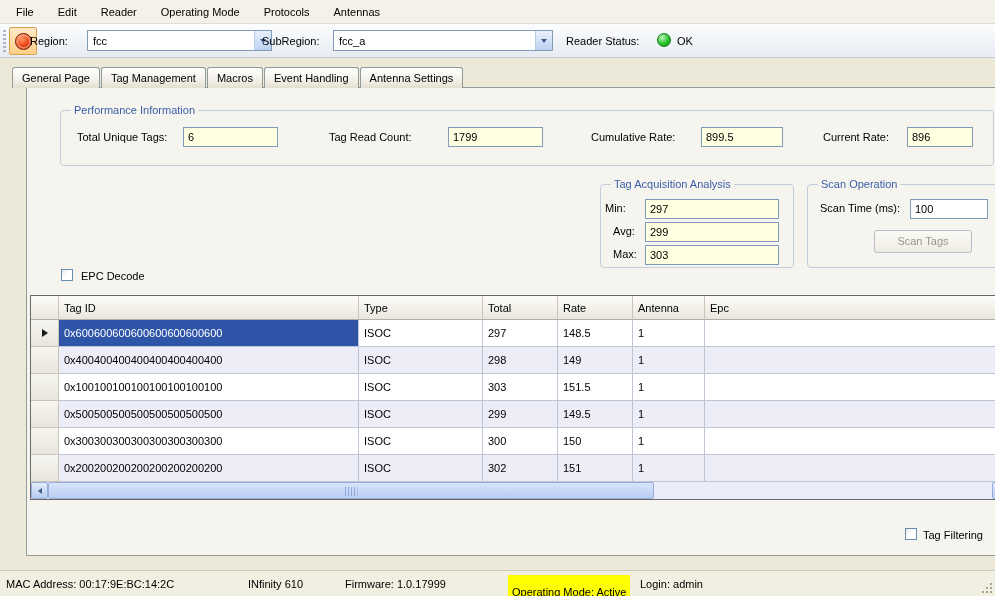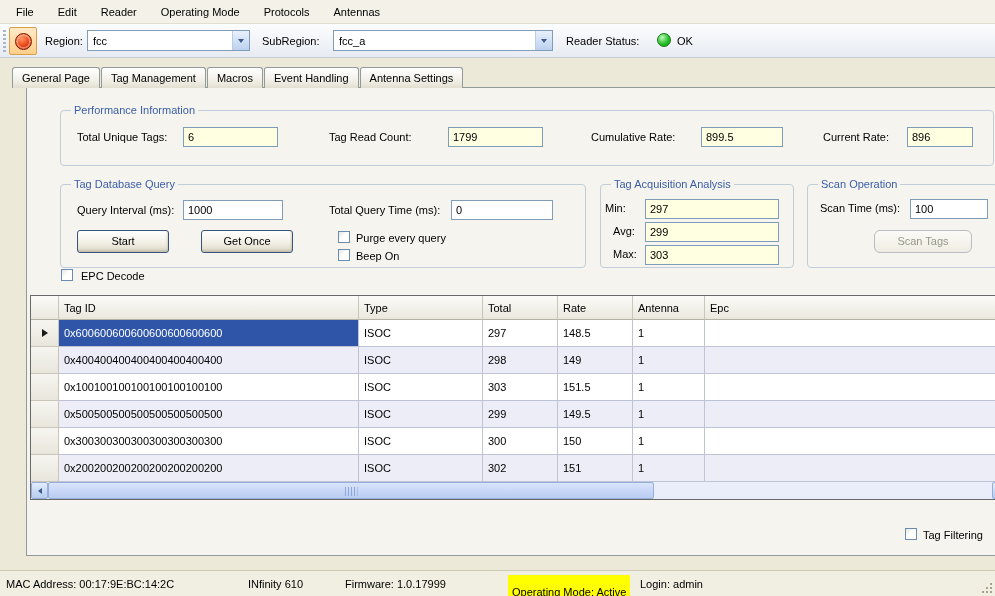--- a/index.html
+++ b/index.html
@@ -132,22 +132,22 @@
   <span class="menu-item">Operating Mode</span>
   <span class="menu-item">Protocols</span>
   <span class="menu-item">Antennas</span>
 </div>
 
 <div class="toolbar">
   <div class="toolbar-grip"></div>
   <div class="tool-btn">
     <div class="reader-icon"></div>
   </div>
-  <span class="tb-label" style="left:45px;">Region:</span>
-  <div class="combo" style="left:87px; width:163px;">
+  <span class="tb-label" style="left:30px;">Region:</span>
+  <div class="combo" style="left:87px; width:185px;">
     <span class="combo-value">fcc</span>
     <span class="combo-btn">
         <span class="combo-arrow"></span>
       </span>
   </div>
   <span class="tb-label" style="left:262px;">SubRegion:</span>
   <div class="combo" style="left:333px; width:220px;">
     <span class="combo-value">fcc_a</span>
     <span class="combo-btn">
         <span class="combo-arrow"></span>
@@ -173,49 +173,36 @@
     <span class="lbl" style="left:16px; top:20px;">Total Unique Tags:</span>
     <div class="tfield" style="left:122px; top:16px; width:95px;">6</div>
     <span class="lbl" style="left:268px; top:20px;">Tag Read Count:</span>
     <div class="tfield" style="left:387px; top:16px; width:95px;">1799</div>
     <span class="lbl" style="left:530px; top:20px;">Cumulative Rate:</span>
     <div class="tfield" style="left:640px; top:16px; width:82px;">899.5</div>
     <span class="lbl" style="left:762px; top:20px;">Current Rate:</span>
     <div class="tfield" style="left:846px; top:16px; width:66px;">896</div>
   </div>
 
-  <div class="groupbox" style="left:33px; top:96px; width:526px; height:84px;">
-    <span class="gb-title">Tag Database Query</span>
-    <span class="lbl" style="left:16px; top:19px;">Query Interval (ms):</span>
-    <div class="tfield white" style="left:122px; top:15px; width:100px;">1000</div>
-    <span class="lbl" style="left:268px; top:19px;">Total Query Time (ms):</span>
-    <div class="tfield white" style="left:390px; top:15px; width:102px;">0</div>
-    <div class="xpbtn" style="left:16px; top:45px; width:92px;">Start</div>
-    <div class="xpbtn" style="left:140px; top:45px; width:92px;">Get Once</div>
-    <span class="cbx" style="left:277px; top:46px;"></span>
-    <span class="lbl" style="left:295px; top:47px;">Purge every query</span>
-    <span class="cbx" style="left:277px; top:64px;"></span>
-    <span class="lbl" style="left:295px; top:65px;">Beep On</span>
-  </div>
 
   <div class="groupbox" style="left:573px; top:96px; width:194px; height:84px;">
     <span class="gb-title">Tag Acquisition Analysis</span>
     <span class="lbl" style="left:4px; top:17px;">Min:</span>
     <div class="tfield" style="left:44px; top:14px; width:134px;">297</div>
     <span class="lbl" style="left:12px; top:40px;">Avg:</span>
     <div class="tfield" style="left:44px; top:37px; width:134px;">299</div>
     <span class="lbl" style="left:12px; top:63px;">Max:</span>
     <div class="tfield" style="left:44px; top:60px; width:134px;">303</div>
   </div>
 
   <div class="groupbox" style="left:780px; top:96px; width:191px; height:84px;">
     <span class="gb-title">Scan Operation</span>
     <span class="lbl" style="left:12px; top:17px;">Scan Time (ms):</span>
     <div class="tfield white" style="left:102px; top:14px; width:78px;">100</div>
-    <div class="xpbtn disabled" style="left:66px; top:45px; width:98px;border-radius:6px;">Scan Tags</div>
+    <div class="xpbtn disabled" style="left:66px; top:45px; width:98px;">Scan Tags</div>
   </div>
 
   <span class="cbx" style="left:34px; top:181px;"></span>
   <span class="lbl" style="left:54px; top:182px;">EPC Decode</span>
 
   <div class="grid">
     <div class="grid-header">
       <div class="gh-corner"></div>
       <div class="gh-cell c-tagid">Tag ID</div>
       <div class="gh-cell c-type">Type</div>

